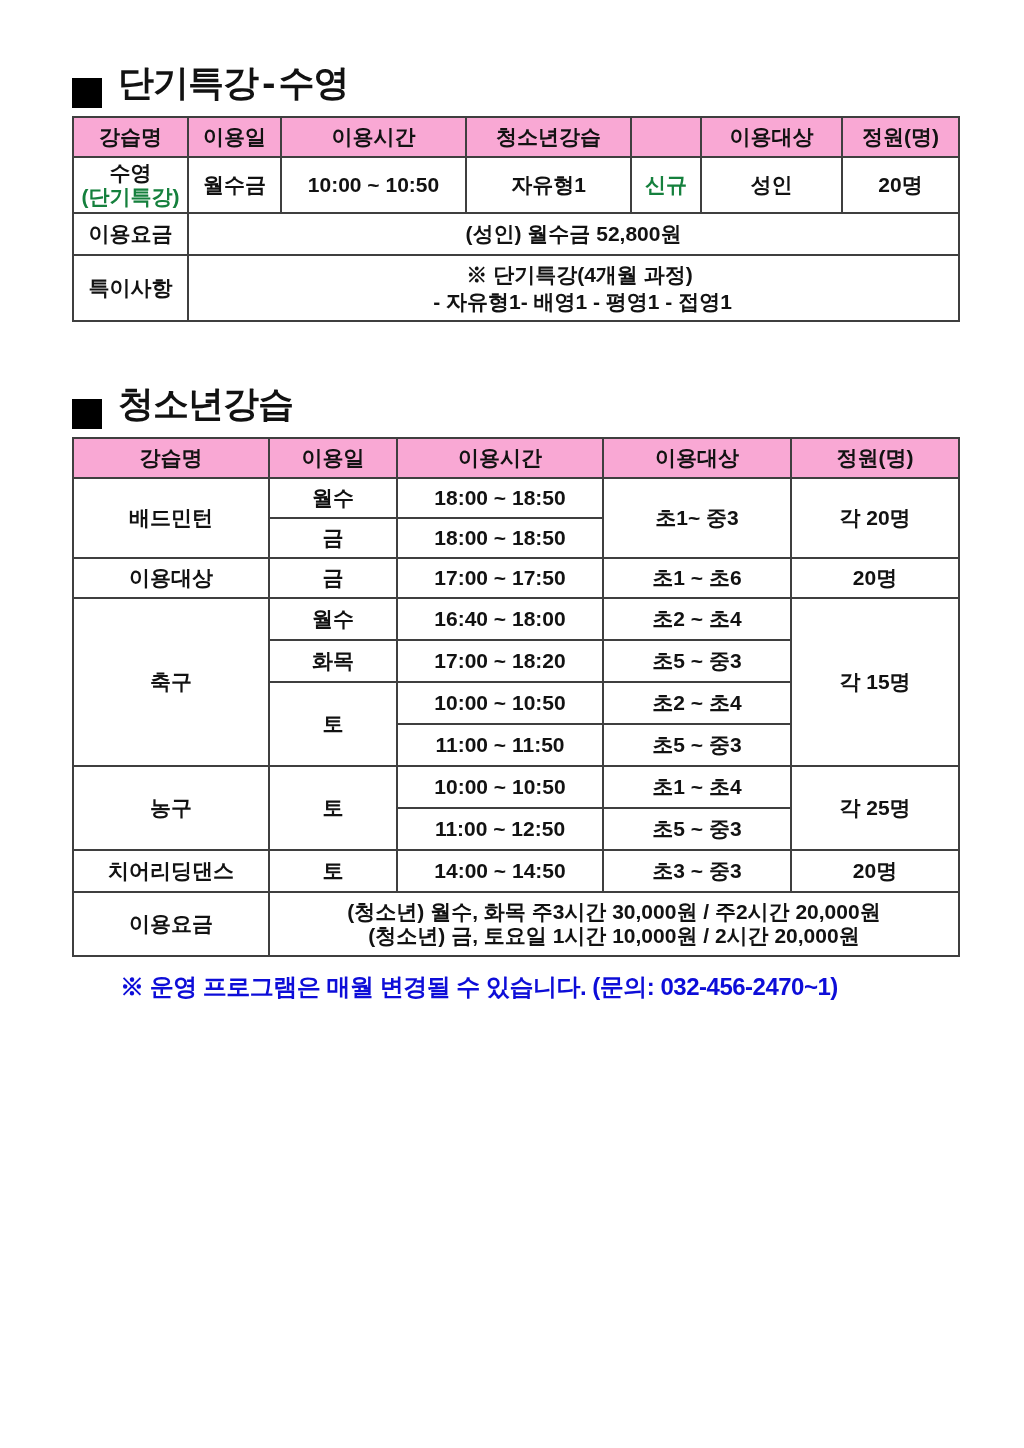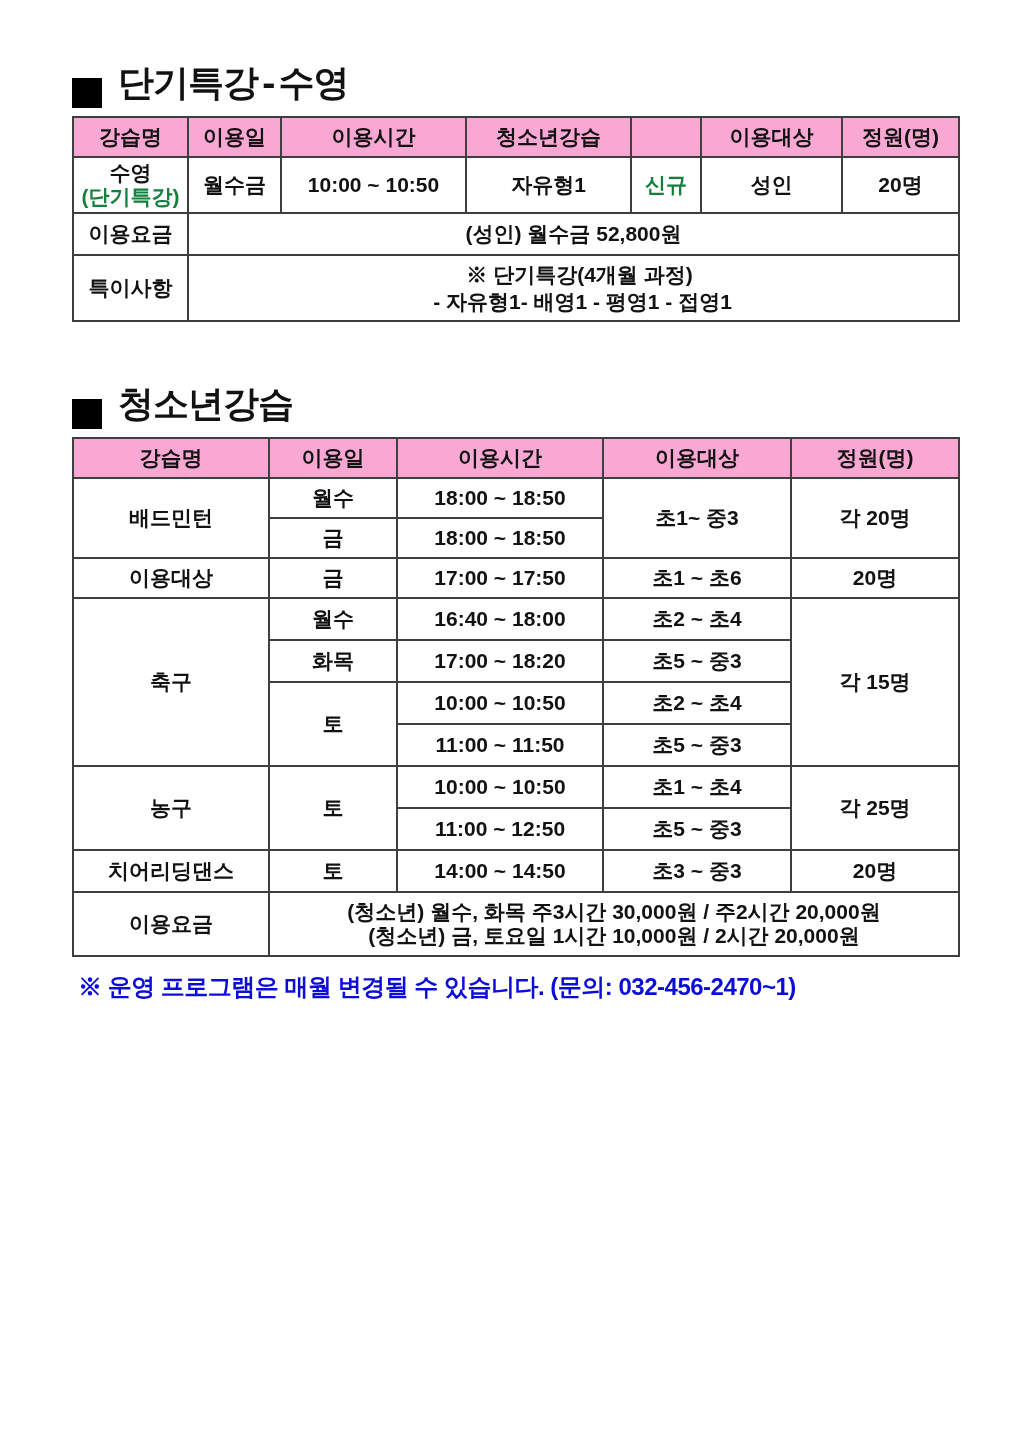--- a/index.html
+++ b/index.html
@@ -77,20 +77,21 @@
   }
   .left-cell .l2 { padding-left: 6px; }
   .sec2 { margin-top: 58px; }
   .footer-note {
     margin-top: 14px;
     padding-left: 6px;
     color: #0d0dd8;
     font-size: 24px;
     letter-spacing: -0.5px;
     white-space: nowrap;
+    margin-left: 42px;
   }
 </style>
 </head>
 <body>
 
 <div class="content">
 
   <div class="sec-title">
     <span class="bullet"></span>
     <span class="main">단기특강-수영</span>

